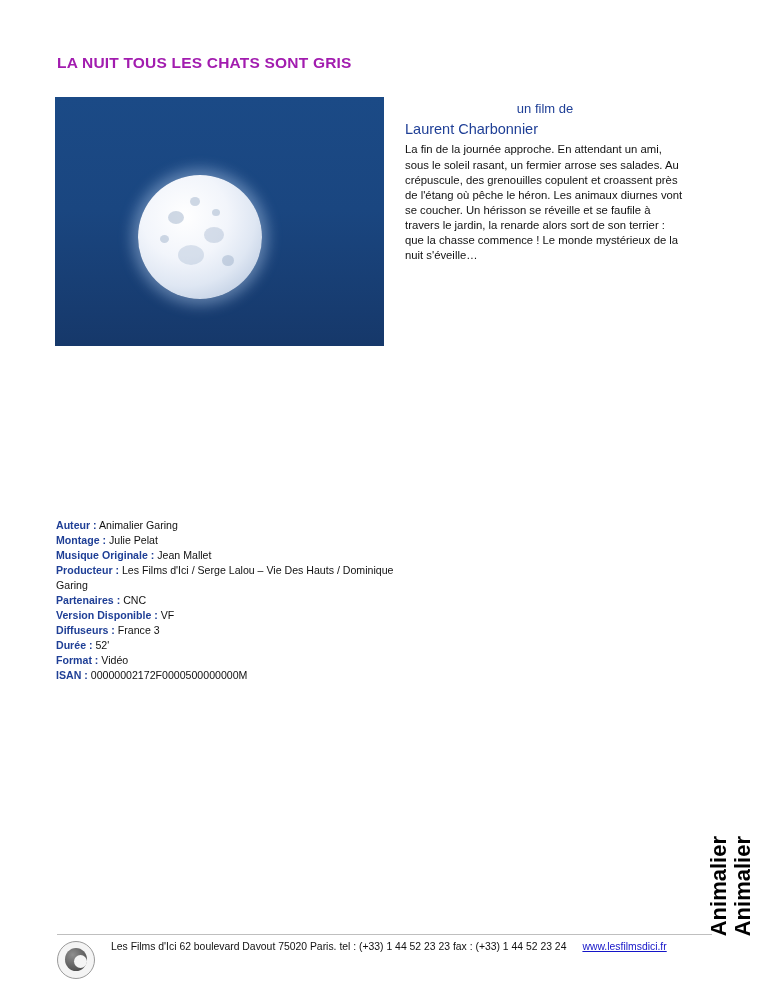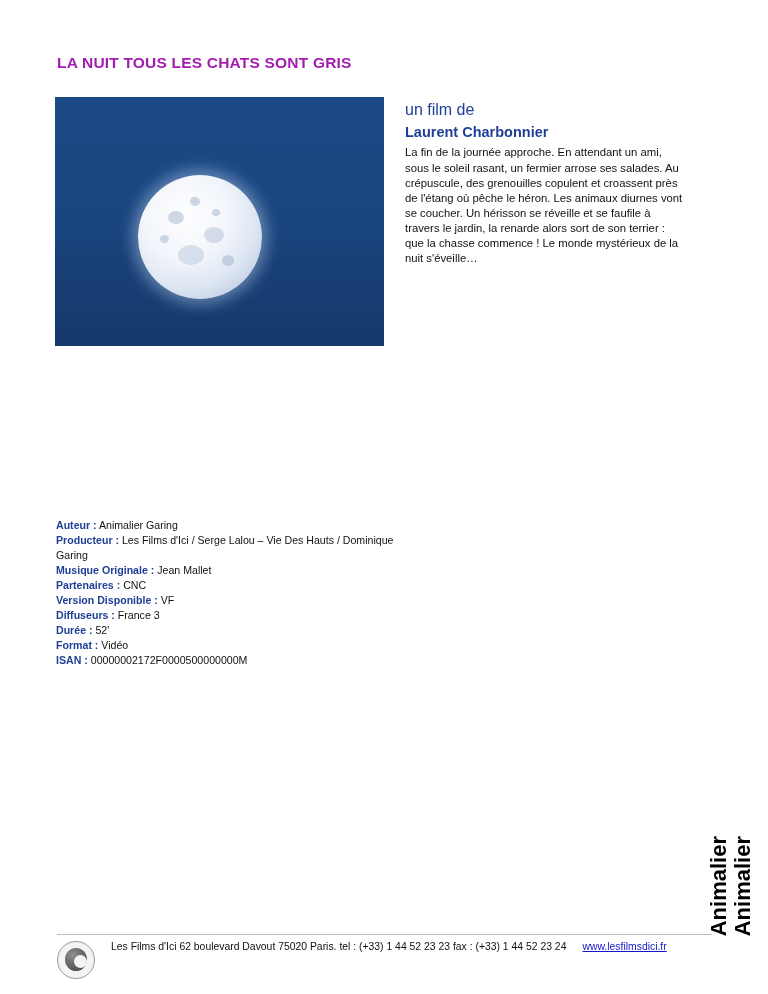--- a/index.html
+++ b/index.html
@@ -67,30 +67,30 @@
   .c7 { left: 74px; top: 34px; width: 8px; height: 7px; }
 
   
   .synopsis-col {
     position: absolute;
     left: 405px;
     top: 101px;
     width: 280px;
   }
   .film-by {
-    font-size: 16px;
+    font-size: 13px;
     color: #1f3f96;
     margin: 0 0 5px 0;
+    text-align: center;
   }
   .director {
     font-size: 14.5px;
     color: #1f3f96;
     margin: 0 0 4px 0;
     line-height: 1.2;
-    font-weight: bold;
   }
   .synopsis {
     font-size: 11.3px;
     line-height: 1.34;
     color: #111111;
     margin: 0;
     text-align: left;
   }
 
   
@@ -219,26 +219,30 @@
     <p class="director">Laurent Charbonnier</p>
     <p class="synopsis">La fin de la journée approche. En attendant un ami, sous le soleil rasant, un fermier arrose ses salades. Au crépuscule, des grenouilles copulent et croassent près de l'étang où pêche le héron. Les animaux diurnes vont se coucher. Un hérisson se réveille et se faufile à travers le jardin, la renarde alors sort de son terrier : que la chasse commence ! Le monde mystérieux de la nuit s'éveille…</p>
   </div>
 
   <div class="credits">
     <div class="credit-row">
       <span class="credit-label">Auteur :</span>
       <span class="credit-value">Animalier Garing</span>
     </div>
     <div class="credit-row">
+      <span class="credit-label">Montage :</span>
+      <span class="credit-value">Julie Pelat</span>
+    </div>
+    <div class="credit-row">
+      <span class="credit-label">Musique Originale :</span>
+      <span class="credit-value">Jean Mallet</span>
+    </div>
+    <div class="credit-row">
       <span class="credit-label">Producteur :</span>
       <span class="credit-value">Les Films d'Ici  / Serge Lalou – Vie Des Hauts / Dominique Garing</span>
-    </div>
-    <div class="credit-row">
-      <span class="credit-label">Musique Originale :</span>
-      <span class="credit-value">Jean Mallet</span>
     </div>
     <div class="credit-row">
       <span class="credit-label">Partenaires :</span>
       <span class="credit-value">CNC</span>
     </div>
     <div class="credit-row">
       <span class="credit-label">Version Disponible :</span>
       <span class="credit-value">VF</span>
     </div>
     <div class="credit-row">

